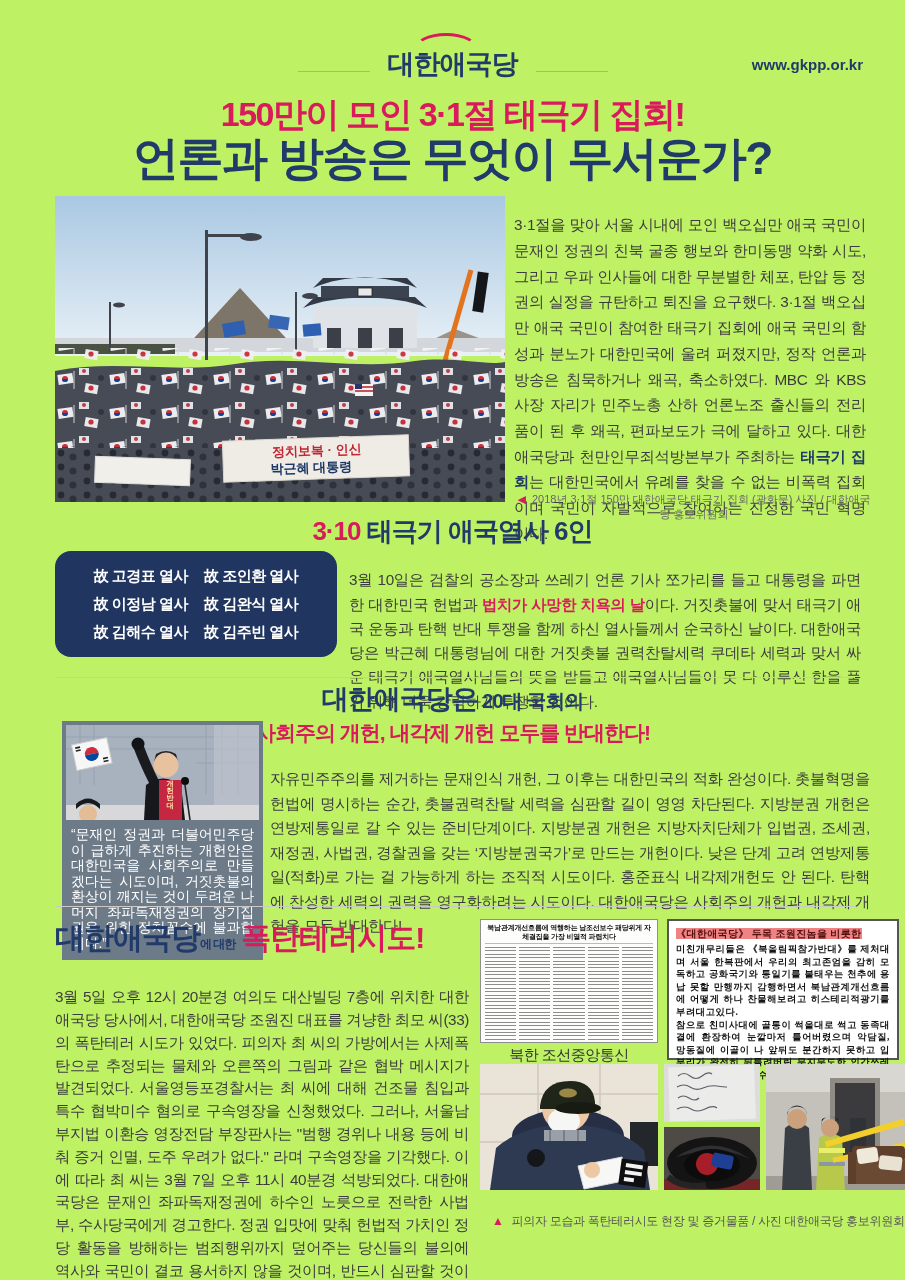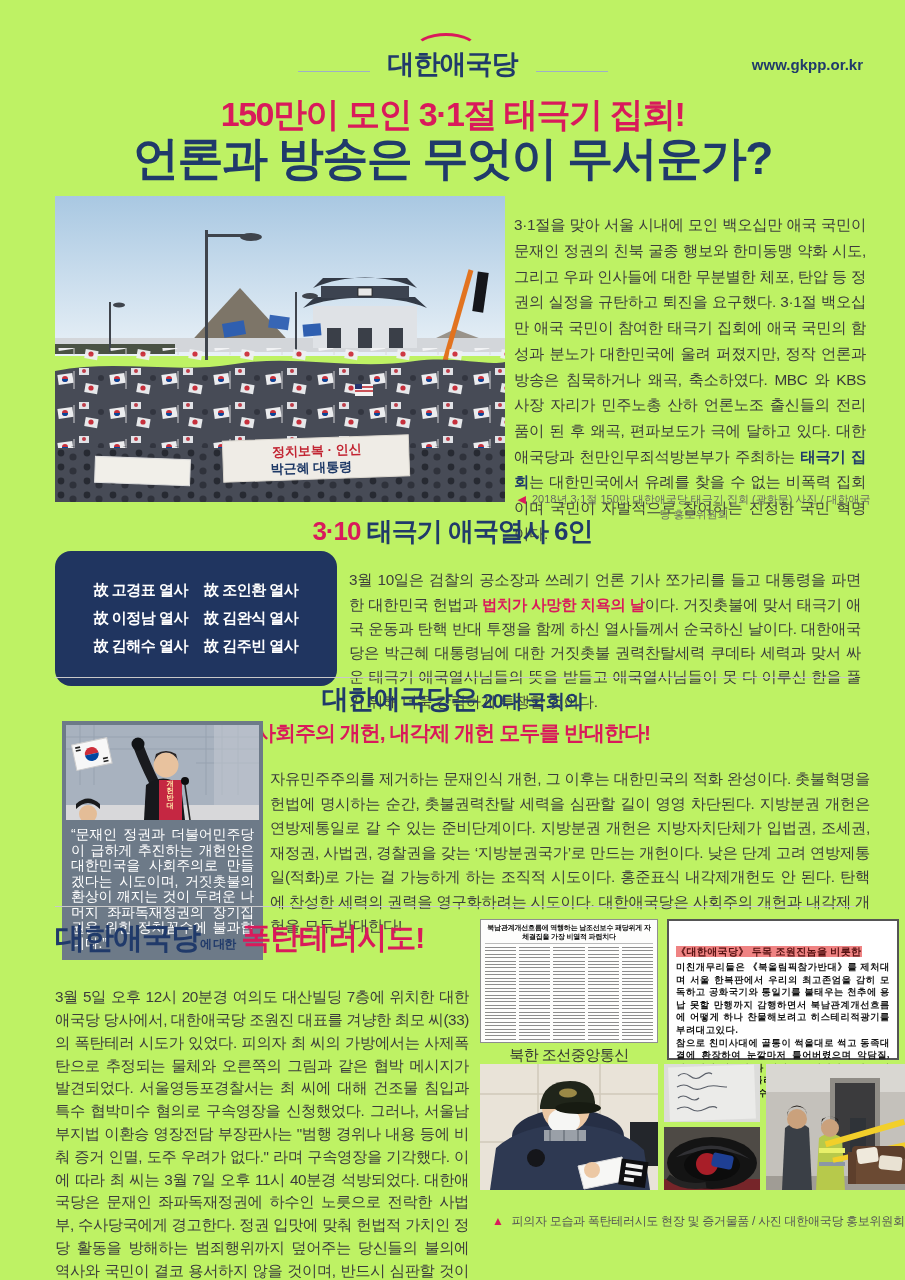--- a/index.html
+++ b/index.html
@@ -23,21 +23,21 @@
   .photo-rally{position:absolute;left:55px;top:196px;width:450px;height:306px;}
   .a1-body{position:absolute;left:514px;top:197px;width:352px;font-size:15.3px;line-height:25.7px;color:#3c3c3c;text-align:justify;letter-spacing:-0.3px;}
   .bold-navy{font-weight:bold;color:#203a6a;}
   .a1-caption{position:absolute;left:514px;top:492px;width:360px;font-size:11px;color:#666;text-align:center;}
   .tri{color:#d91a5b;font-size:11px;margin-right:6px;}
 
   
   .a2-title{position:absolute;top:514px;left:0;width:100%;text-align:center;font-size:26px;font-weight:bold;letter-spacing:-1px;}
   .a2-title .red{color:#d91a5b;}
   .a2-title .navy{color:#203a6a;}
-  .martyr-box{position:absolute;left:55px;top:551px;width:282px;height:135px;background:#203560;border-radius:16px;display:flex;align-items:center;justify-content:center;}
+  .martyr-box{position:absolute;left:55px;top:551px;width:282px;height:106px;background:#203560;border-radius:16px;display:flex;align-items:center;justify-content:center;}
   .martyr-grid{display:grid;grid-template-columns:auto auto;column-gap:16px;row-gap:9px;}
   .martyr-grid span{color:#fff;font-size:15px;font-weight:bold;letter-spacing:-0.5px;white-space:nowrap;}
   .a2-body{position:absolute;left:349px;top:553px;width:512px;font-size:15.3px;line-height:24.3px;color:#3c3c3c;text-align:justify;letter-spacing:-0.3px;}
   .bold-red{font-weight:bold;color:#d91a5b;}
 
   .divider{position:absolute;left:55px;width:800px;height:1px;background:#c9c9c9;}
 
   
   .a3-title{position:absolute;top:681px;left:0;width:100%;text-align:center;letter-spacing:-1px;}
   .a3-title .big{font-size:27px;font-weight:bold;color:#203a6a;}
@@ -54,21 +54,21 @@
   .a4-title .small-navy{font-size:12px;font-weight:bold;color:#203a6a;}
   .a4-title .big-red{font-size:30px;font-weight:bold;color:#d91a5b;margin-left:6px;}
   .a4-body{position:absolute;left:55px;top:971px;width:414px;font-size:15.3px;line-height:22.8px;color:#3c3c3c;text-align:justify;letter-spacing:-0.4px;}
 
   .newspaper{position:absolute;left:480px;top:919px;width:178px;height:124px;background:#fdfdfc;border:1px solid #8f8f8f;box-sizing:border-box;padding:3px 4px;}
   .np-headline{font-size:7px;font-weight:bold;color:#0e0e0e;line-height:9px;text-align:center;letter-spacing:-0.2px;border-bottom:1px solid #bbb;padding-bottom:2px;margin-bottom:3px;}
   .np-cols{display:flex;gap:3px;height:96px;}
   .np-cols div{flex:1;background:repeating-linear-gradient(180deg,#8d8d8d 0 1px,transparent 1px 3.4px);}
   .np-caption{position:absolute;left:480px;top:1046px;width:178px;text-align:center;font-size:15px;color:#333;letter-spacing:-0.5px;}
 
-  .statement{position:absolute;left:667px;top:919px;width:232px;height:141px;background:#ffffff;border:2px solid #555;box-sizing:border-box;padding:20px 7px;font-family:"Liberation Serif",serif;}
+  .statement{position:absolute;left:667px;top:919px;width:232px;height:141px;background:#ffffff;border:2px solid #555;box-sizing:border-box;padding:2px 7px;font-family:"Liberation Serif",serif;}
   .st-hl{display:inline;background:#ef8383;color:#531010;font-size:10px;font-weight:bold;letter-spacing:0.4px;}
   .st-body{margin-top:2px;font-size:9.3px;font-weight:bold;line-height:12.6px;color:#161616;text-align:justify;letter-spacing:0.6px;white-space:pre-line;}
 
   .ph-suspect{position:absolute;left:480px;top:1064px;width:178px;height:126px;}
   .ph-note{position:absolute;left:664px;top:1064px;width:96px;height:58px;}
   .ph-bag{position:absolute;left:664px;top:1127px;width:96px;height:63px;}
   .ph-scene{position:absolute;left:766px;top:1064px;width:139px;height:126px;}
   .a4-caption{position:absolute;left:492px;top:1202px;width:420px;font-size:12px;color:#555;letter-spacing:-0.3px;margin-top:11px;}
   .a4-caption .tri{font-size:12px;margin-right:8px;}
 

